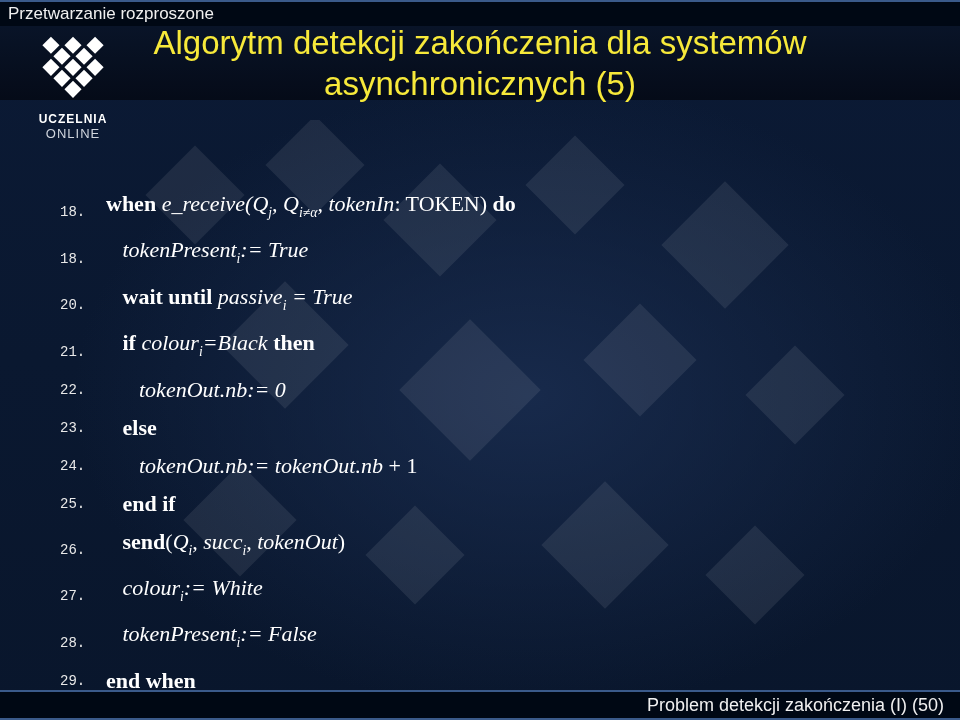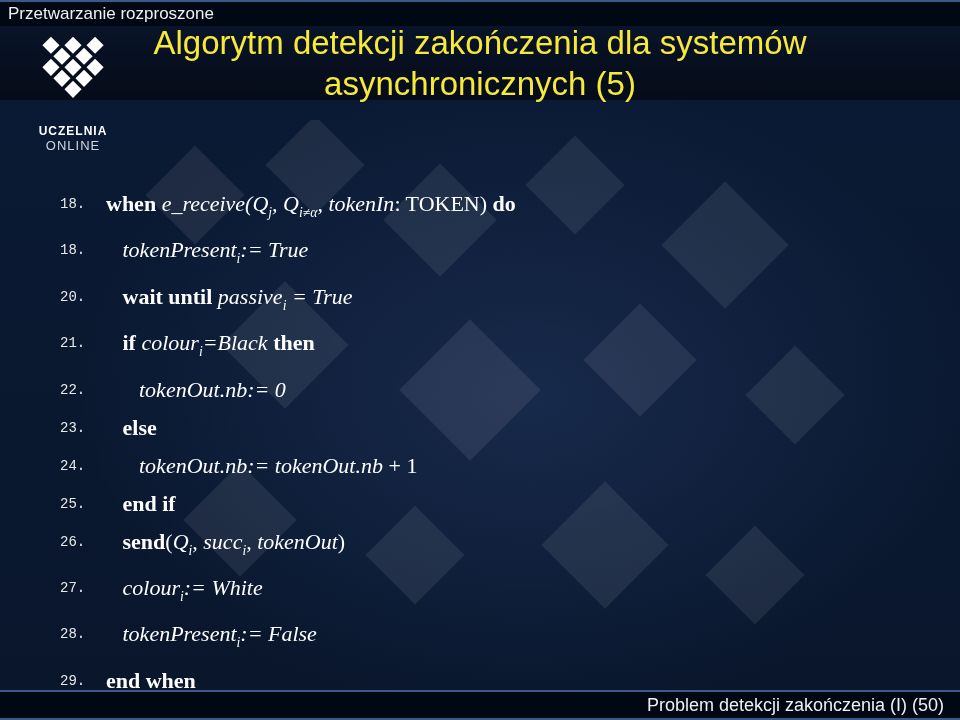--- a/index.html
+++ b/index.html
@@ -80,21 +80,21 @@
     display: flex;
     flex-direction: column;
     align-items: center;
     z-index: 5;
   }
   .logo svg { width: 92px; height: 78px; }
   .logo-text {
     font-size: 12px;
     font-weight: 700;
     letter-spacing: 1px;
-    margin-top: 14px;
+    margin-top: 2px;
     color: #ffffff;
   }
   .logo-sub {
     font-size: 13px;
     letter-spacing: 1px;
     color: #d0d5dd;
   }
 
   
   .footer {
@@ -120,21 +120,21 @@
     top: 185px;
     left: 60px;
     width: 860px;
     font-family: "Courier New", Courier, monospace;
     font-size: 22px;
     line-height: 38px;
     color: #ffffff;
   }
   .code-row {
     display: flex;
-    align-items: flex-start;
+    align-items: flex-end;
   }
   .ln {
     width: 46px;
     flex: 0 0 46px;
     font-size: 14px;
     color: #e8e8e8;
     font-family: "Courier New", Courier, monospace;
     text-align: left;
   }
   .content {

